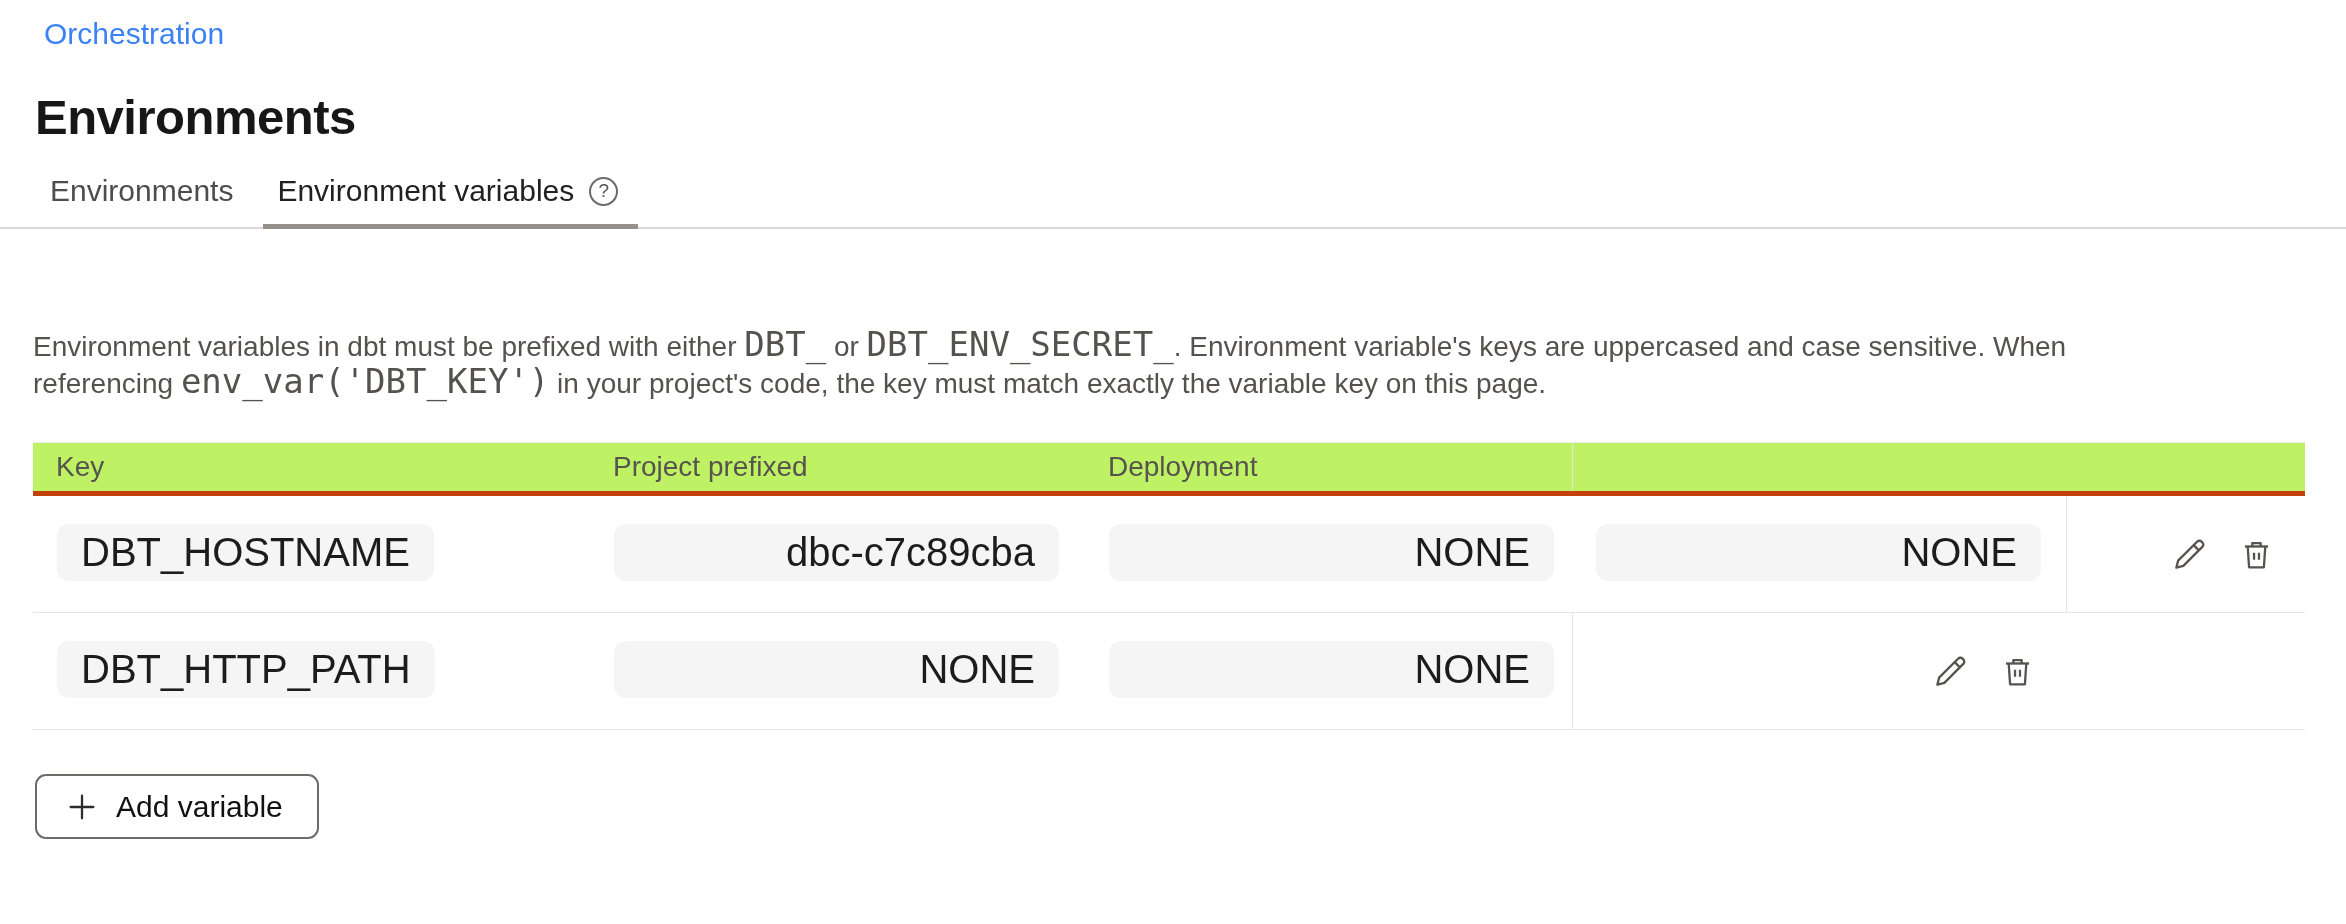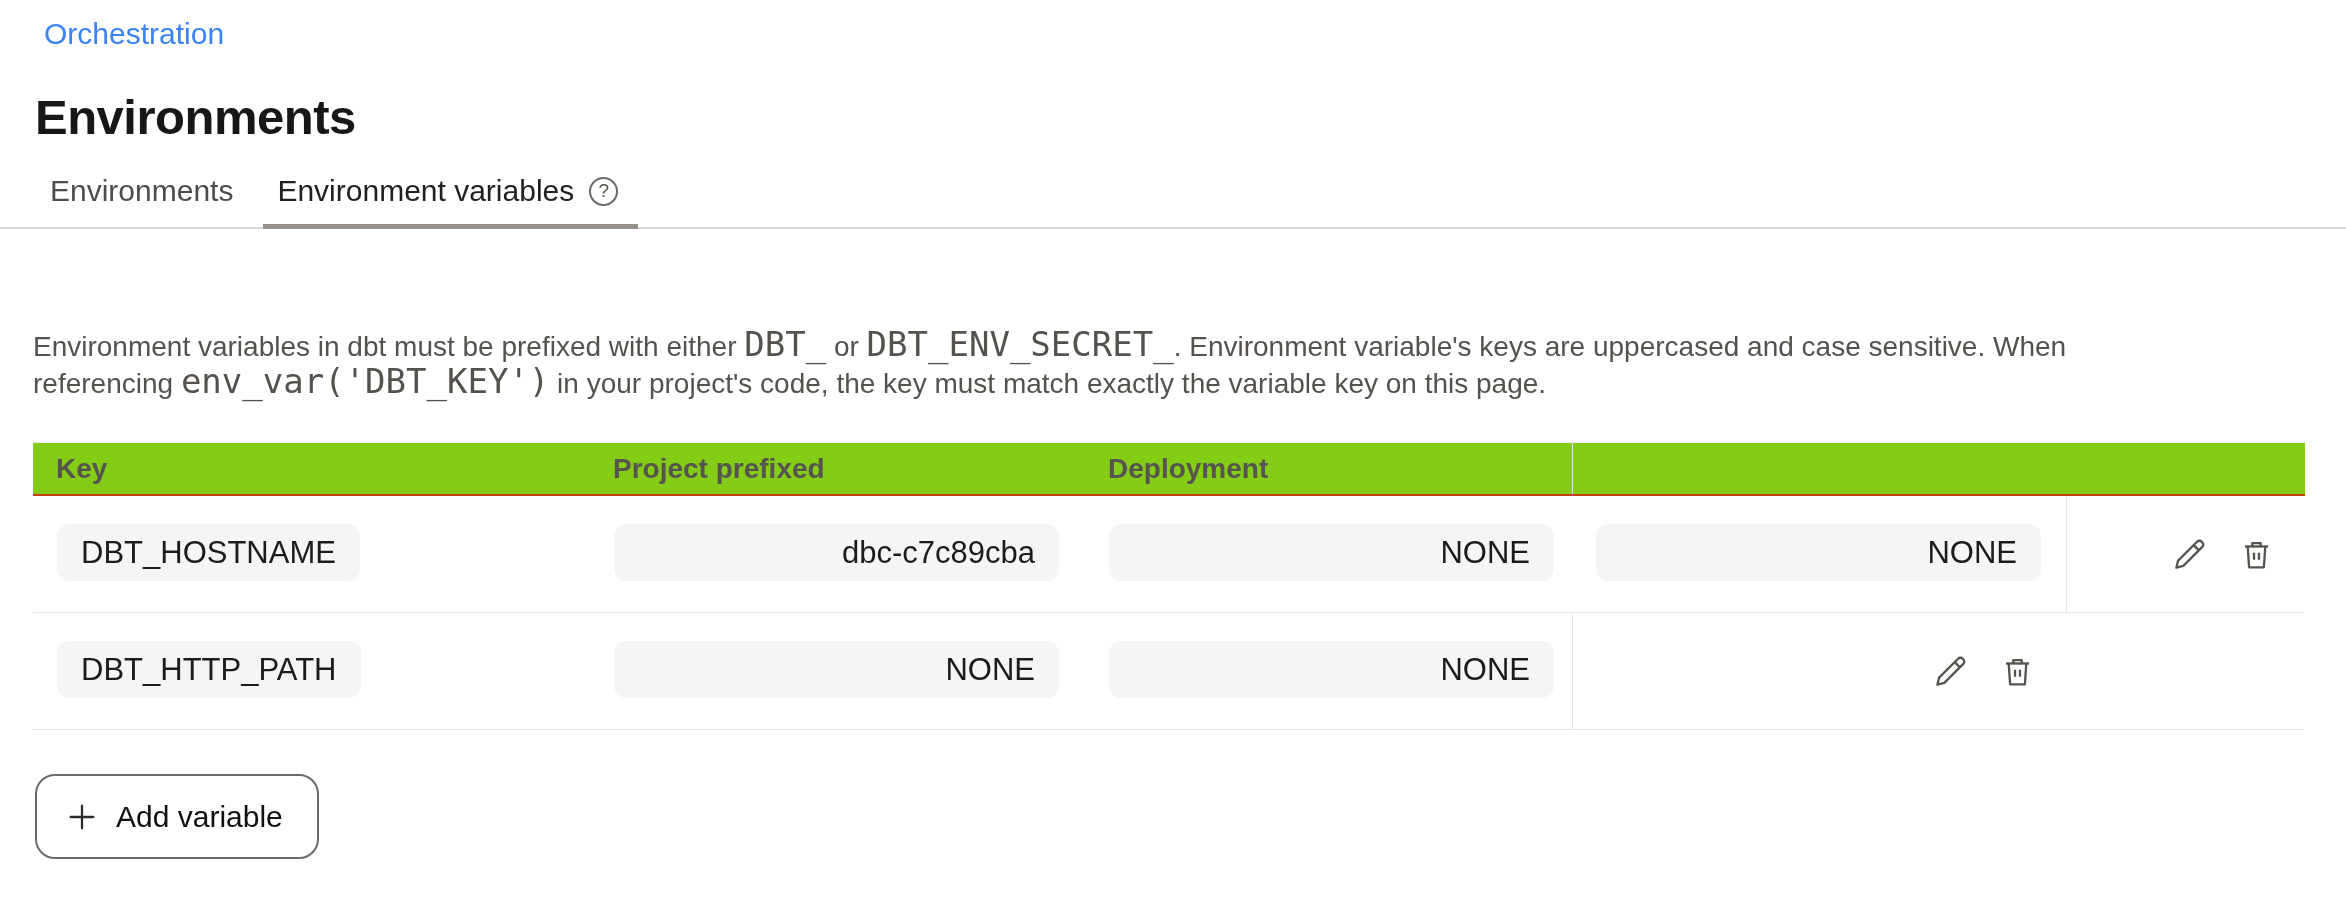--- a/index.html
+++ b/index.html
@@ -90,42 +90,41 @@
   .var-table {
     margin: 41px 41px 0 33px;
     width: 2272px;
   }
   .trow {
     display: grid;
     grid-template-columns: 557px 495px 487px 494px 1fr;
     align-items: center;
   }
   .thead {
-    background: #84cc16;
+    background: #bef264;
     border-top: 1px solid #ededed;
-    border-bottom: 2px solid #c2410c;
+    border-bottom: 5px solid #c2410c;
     height: 54px;
     font-size: 28px;
     color: #57534e;
-    font-weight: bold;
   }
   .th { padding-left: 23px; }
   .tbody-row {
     height: 117px;
     border-bottom: 1px solid #e7e5e4;
   }
   .cell { padding-left: 24px; }
   .pill {
     display: inline-block;
     background: #f5f5f5;
     border-radius: 12px;
     height: 57px;
     line-height: 57px;
     padding: 0 24px;
-    font-size: 31px;
+    font-size: 40px;
     color: #1c1c1c;
     white-space: nowrap;
     overflow: hidden;
   }
   .pill.key { font-weight: 500; }
   .pill.value { width: 445px; text-align: right; }
 
   .actions-cell {
     height: 100%;
     border-left: 1px solid #e7e5e4;
@@ -147,25 +146,25 @@
     justify-content: center;
   }
   .icon-btn svg { width: 37px; height: 37px; display: block; }
 
   
   .add-btn {
     margin: 44px 0 0 35px;
     display: inline-flex;
     align-items: center;
     gap: 17px;
-    height: 85px;
+    height: 65px;
     padding: 0 34px 0 28px;
     background: #ffffff;
     border: 2px solid #6f6c67;
-    border-radius: 20px;
+    border-radius: 11px;
     font-family: "Liberation Sans", "DejaVu Sans", sans-serif;
     font-size: 30px;
     color: #111111;
     cursor: pointer;
   }
   .add-btn svg { width: 34px; height: 34px; display: block; color: #2b2b2b; }
 </style>
 </head>
 <body>
 

